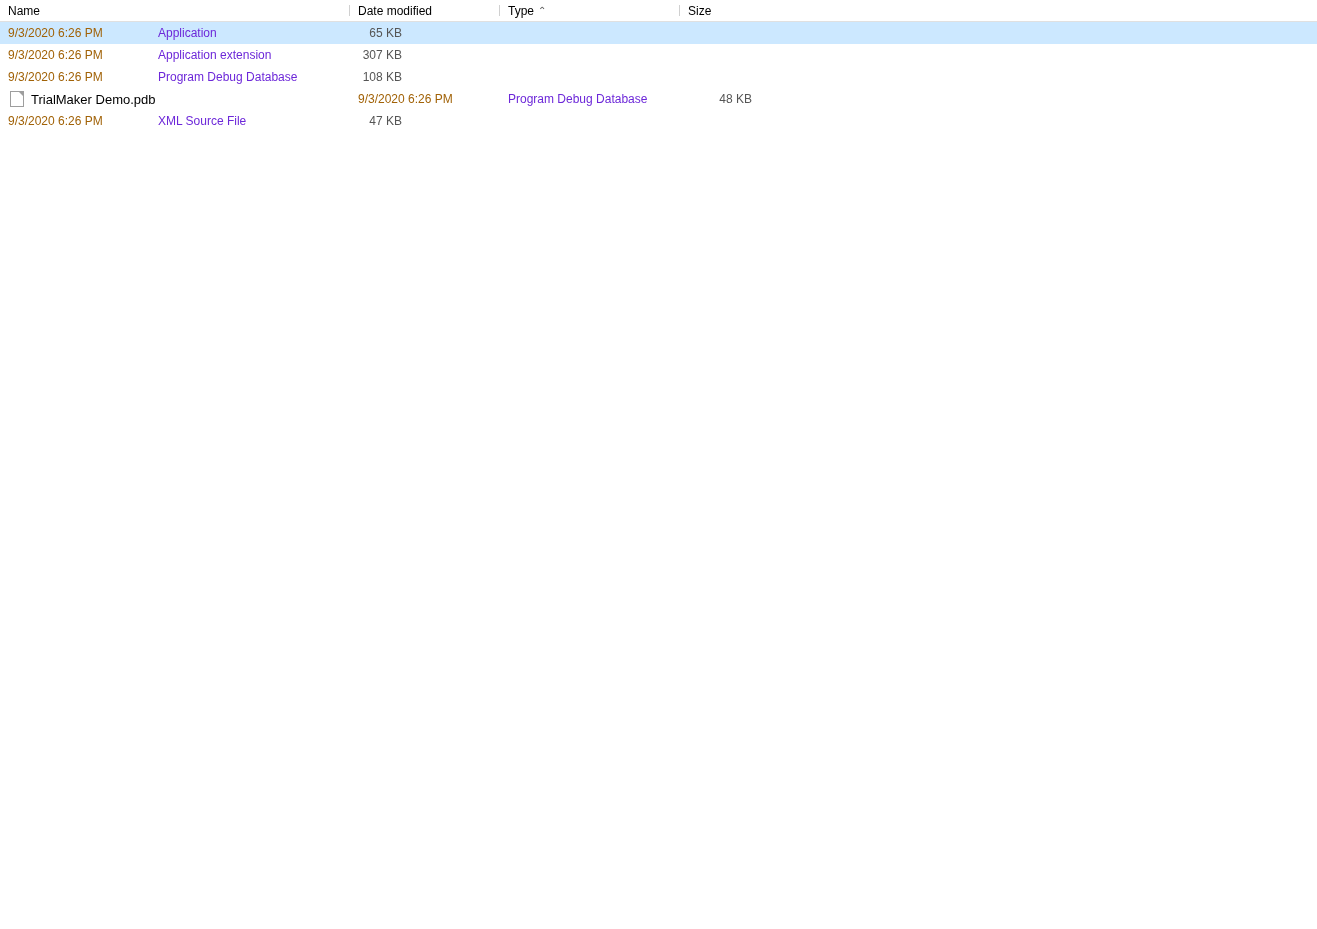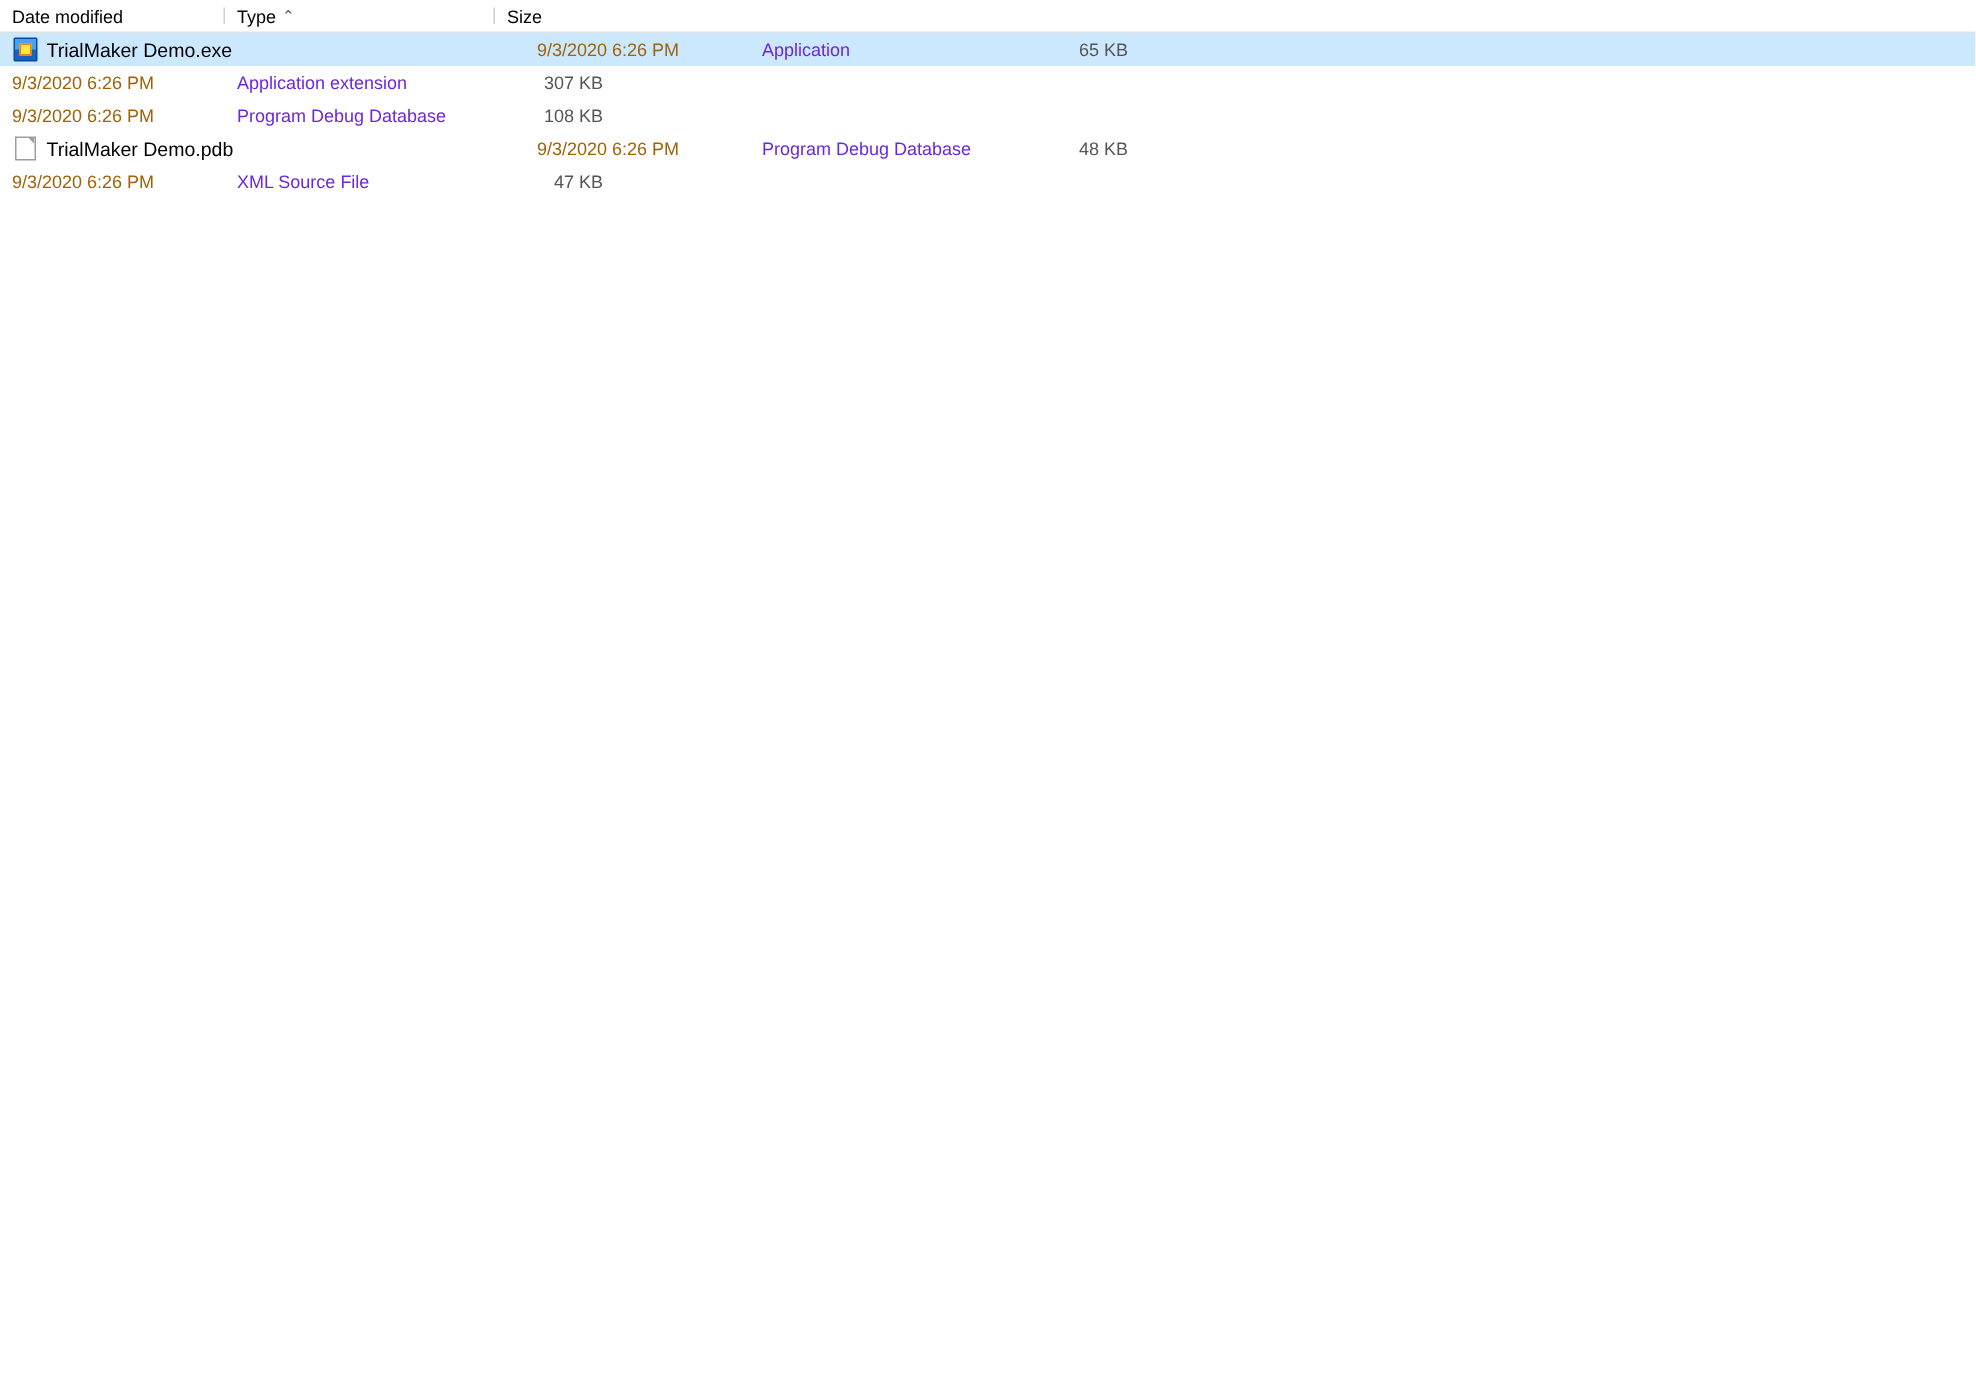--- a/index.html
+++ b/index.html
@@ -278,42 +278,37 @@
       font-size: 13px;
     }
   </style>
 </head>
 <body>
 
 <div class="file-explorer">
   <div class="file-list">
 
     <div class="column-headers">
+      <div class="col-header col-name">
+        <span>Name</span>
+      </div>
       <div class="col-header col-date">
         <span>Date modified</span>
       </div>
       <div class="col-header col-type">
         <span>Type</span>
         <span class="sort-arrow">⌃</span>
       </div>
       <div class="col-header col-size">
         <span>Size</span>
       </div>
     </div>
 
     <div id="file-rows-container">
         <div class="file-row selected">
-          <div class="file-cell file-cell-name">
-            <div class="file-icon">
-              <div class="icon-exe">
-                <div class="icon-exe-inner"></div>
-              </div>
-            </div>
-            <span class="file-name-text">TrialMaker Demo.exe</span>
-          </div>
           <div class="file-cell file-cell-date">9/3/2020 6:26 PM</div>
           <div class="file-cell file-cell-type">Application</div>
           <div class="file-cell file-cell-size">65 KB</div>
         </div>
         <div class="file-row">
           <div class="file-cell file-cell-date">9/3/2020 6:26 PM</div>
           <div class="file-cell file-cell-type">Application extension</div>
           <div class="file-cell file-cell-size">307 KB</div>
         </div>
         <div class="file-row">

